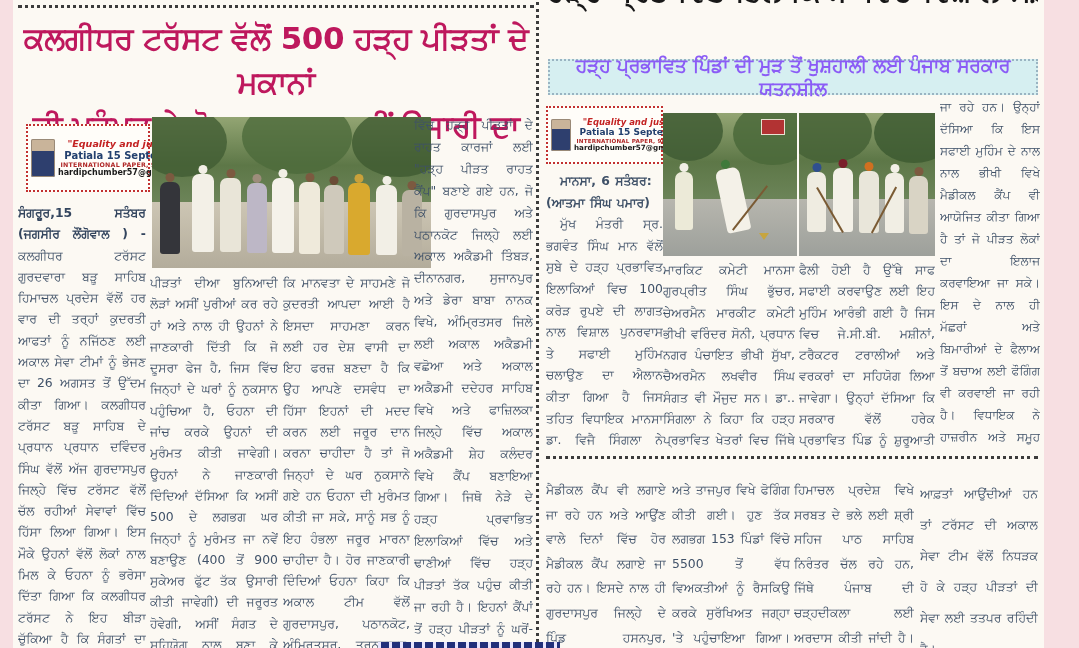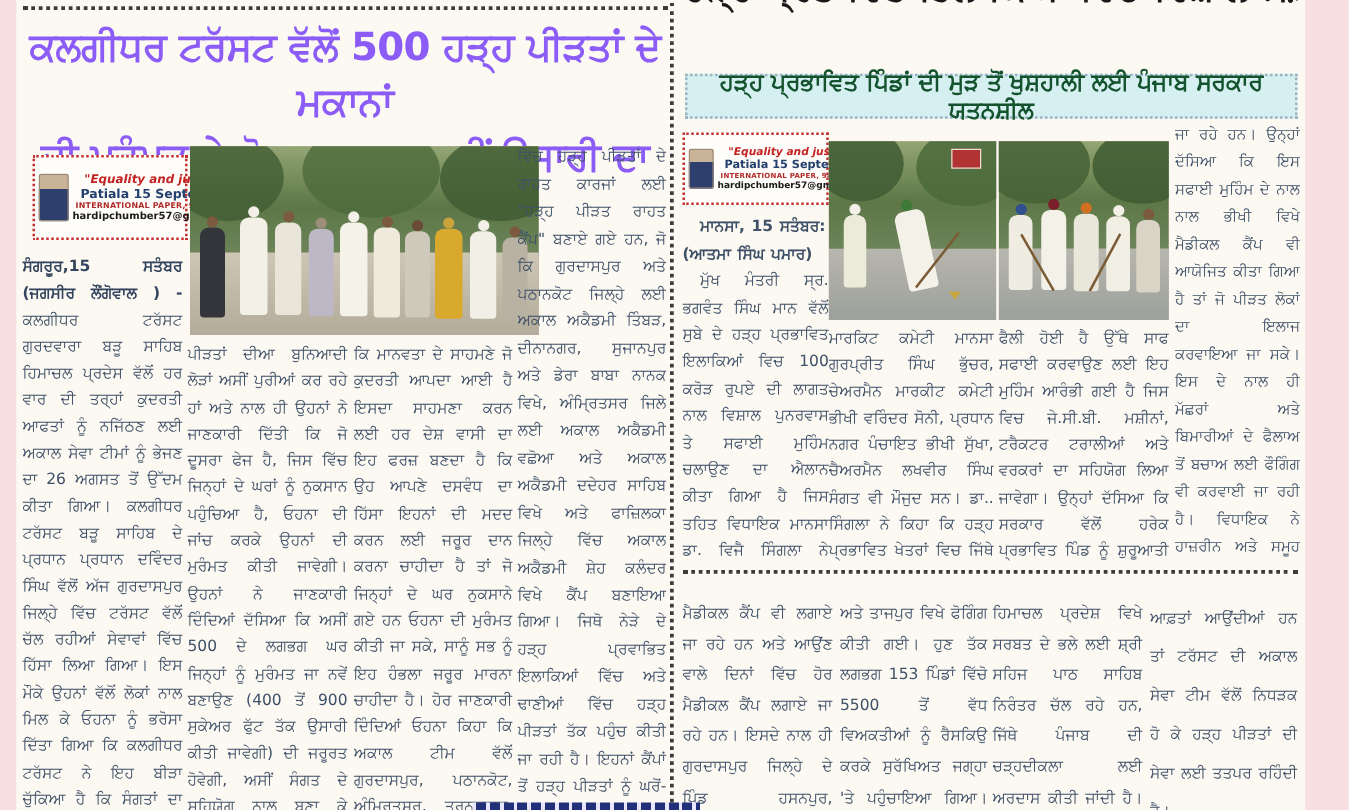--- a/index.html
+++ b/index.html
@@ -5,27 +5,27 @@
   html,body{margin:0;padding:0;background:#e8e4dc;}
   #page{position:relative;width:1079px;height:648px;background:#fcf9f3;overflow:hidden;
         font-family:"DejaVu Sans",sans-serif;color:#3f5168;}
   .abs{position:absolute;}
   
   .pink-band{background:#f7dfe2;}
   
   .rule-v{border-left:3px dotted #3c3c3c;}
   .rule-h{border-top:3px dotted #3c3c3c;}
   
-  .headline{font-weight:bold;color:#8b5cf6;text-align:center;letter-spacing:-0.5px;}
+  .headline{font-weight:bold;color:#be185d;text-align:center;letter-spacing:-0.5px;}
   .lh-line{font-size:31px;line-height:44px;}
   .rh-line{font-size:34px;line-height:44px;}
   .rh-clip{overflow:hidden;}
   .rh-clip-inner{font-size:30px;font-weight:bold;color:#181818;text-align:center;
                  transform:translateY(-27px);white-space:nowrap;}
-  .subhead{background:#d6eff1;border:2px dotted #9ab4c2;color:#14532d;font-weight:bold;
+  .subhead{background:#d6eff1;border:2px dotted #9ab4c2;color:#8b5cf6;font-weight:bold;
            font-size:19px;display:flex;align-items:center;justify-content:center;
            text-align:center;letter-spacing:-0.3px;}
   
   .logo-box{border:2px dotted #c23030;background:#fffdf9;display:flex;align-items:center;
             padding:2px 3px;box-sizing:border-box;gap:3px;}
   .logo-portrait{flex:0 0 24px;height:38px;border-radius:2px;
       background:linear-gradient(#cdb Convert,#888),linear-gradient(180deg,#c9b49a 0 30%,#2e3f6e 30% 100%);
       background:linear-gradient(180deg,#c9b49a 0 32%,#2e3f6e 32% 100%);
       box-shadow:inset 0 0 0 1px #9a8a78;}
   .logo-texts{flex:1;text-align:center;line-height:1.15;}
@@ -180,21 +180,21 @@
         <div class="head turban-w"></div>
       </div>
     <div class="person" style="left:110px;bottom:22px;width:19px;height:58px;background:#d9d4c5;">
         <div class="head"></div>
       </div>
     <div class="broom" style="left:30px;bottom:20px;height:52px;transform:rotate(-30deg);"></div>
     <div class="broom" style="left:84px;bottom:20px;height:52px;transform:rotate(28deg);"></div>
   </div>
 
   <div class="abs col" style="left:546px;top:170px;width:117px;height:282px;line-height:21.6px;">
-    <div class="colA-date" style="padding-left:14px;">ਮਾਨਸਾ, 15 ਸਤੰਬਰ:</div>
+    <div class="colA-date" style="padding-left:14px;">ਮਾਨਸਾ, 6 ਸਤੰਬਰ:</div>
     <div class="colA-date">(ਆਤਮਾ ਸਿੰਘ ਪਮਾਰ)</div>
     <div style="text-indent:14px;">ਮੁੱਖ ਮੰਤਰੀ ਸ੍ਰ. ਭਗਵੰਤ ਸਿੰਘ ਮਾਨ ਵੱਲੋਂ ਸੁਬੇ ਦੇ ਹੜ੍ਹ ਪ੍ਰਭਾਵਿਤ ਇਲਾਕਿਆਂ ਵਿਚ 100 ਕਰੋੜ ਰੁਪਏ ਦੀ ਲਾਗਤ ਨਾਲ ਵਿਸ਼ਾਲ ਪੁਨਰਵਾਸ ਤੇ ਸਫਾਈ ਮੁਹਿੰਮ ਚਲਾਉਣ ਦਾ ਐਲਾਨ ਕੀਤਾ ਗਿਆ ਹੈ ਜਿਸ ਤਹਿਤ ਵਿਧਾਇਕ ਮਾਨਸਾ ਡਾ. ਵਿਜੈ ਸਿੰਗਲਾ ਨੇ ਹਲਕੇ ਦੇ ਪਿੰਡ ਸਮਾਓਂ ਵਿਖੇ ਇਸ ਮੁਹਿੰਮ ਦੀ ਸ਼ੁਰੂਆਤ ਕੀਤੀ। ਇਸ ਮੌਕੇ ਉਨ੍ਹਾਂ ਨਾਲ ਚੇਅਰਮੈਨ</div>
   </div>
   <div class="abs col" style="left:663px;top:259px;width:132px;height:192px;">ਮਾਰਕਿਟ ਕਮੇਟੀ ਮਾਨਸਾ ਗੁਰਪ੍ਰੀਤ ਸਿੰਘ ਭੁੱਚਰ, ਚੇਅਰਮੈਨ ਮਾਰਕੀਟ ਕਮੇਟੀ ਭੀਖੀ ਵਰਿੰਦਰ ਸੋਨੀ, ਪ੍ਰਧਾਨ ਨਗਰ ਪੰਚਾਇਤ ਭੀਖੀ ਸੁੱਖਾ, ਚੈਅਰਮੈਨ ਲਖਵੀਰ ਸਿੰਘ ਸੰਗਤ ਵੀ ਮੌਜੁਦ ਸਨ। ਡਾ.. ਸਿੰਗਲਾ ਨੇ ਕਿਹਾ ਕਿ ਹੜ੍ਹ ਪ੍ਰਭਾਵਿਤ ਖੇਤਰਾਂ ਵਿਚ ਜਿੱਥੇ ਵੀ ਚਿੱਕੜ ਅਤੇ ਗੰਦਗੀ</div>
   <div class="abs col" style="left:799px;top:259px;width:136px;height:192px;">ਫੈਲੀ ਹੋਈ ਹੈ ਉੱਥੇ ਸਾਫ ਸਫਾਈ ਕਰਵਾਉਣ ਲਈ ਇਹ ਮੁਹਿੰਮ ਆਰੰਭੀ ਗਈ ਹੈ ਜਿਸ ਵਿਚ ਜੇ.ਸੀ.ਬੀ. ਮਸ਼ੀਨਾਂ, ਟਰੈਕਟਰ ਟਰਾਲੀਆਂ ਅਤੇ ਵਰਕਰਾਂ ਦਾ ਸਹਿਯੋਗ ਲਿਆ ਜਾਵੇਗਾ। ਉਨ੍ਹਾਂ ਦੱਸਿਆ ਕਿ ਸਰਕਾਰ ਵੱਲੋਂ ਹਰੇਕ ਪ੍ਰਭਾਵਿਤ ਪਿੰਡ ਨੂੰ ਸ਼ੁਰੂਆਤੀ ਫੰਡ ਵਜੋਂ 01 ਲੱਖ ਰੁਪਏ ਜਾਰੀ ਕੀਤੇ</div>
   <div class="abs col" style="left:940px;top:96px;width:100px;height:356px;line-height:22px;font-size:12px;">ਜਾ ਰਹੇ ਹਨ। ਉਨ੍ਹਾਂ ਦੱਸਿਆ ਕਿ ਇਸ ਸਫਾਈ ਮੁਹਿੰਮ ਦੇ ਨਾਲ ਨਾਲ ਭੀਖੀ ਵਿਖੇ ਮੈਡੀਕਲ ਕੈਂਪ ਵੀ ਆਯੋਜਿਤ ਕੀਤਾ ਗਿਆ ਹੈ ਤਾਂ ਜੋ ਪੀੜਤ ਲੋਕਾਂ ਦਾ ਇਲਾਜ ਕਰਵਾਇਆ ਜਾ ਸਕੇ। ਇਸ ਦੇ ਨਾਲ ਹੀ ਮੱਛਰਾਂ ਅਤੇ ਬਿਮਾਰੀਆਂ ਦੇ ਫੈਲਾਅ ਤੋਂ ਬਚਾਅ ਲਈ ਫੌਗਿੰਗ ਵੀ ਕਰਵਾਈ ਜਾ ਰਹੀ ਹੈ। ਵਿਧਾਇਕ ਨੇ ਹਾਜ਼ਰੀਨ ਅਤੇ ਸਮੂਹ ਹਲਕਾ ਨਿਵਾਸੀਆਂ ਨੂੰ ਇਸ ਮੁਹਿੰਮ ਵਿਚ ਯੋਗਦਾਨ ਪਾਉਣ ਦੀ ਅਪੀਲ ਵੀ ਕੀਤੀ ਤਾਂ ਜੋ ਪ੍ਰਭਾਵਿਤ ਪਿੰਡਾਂ ਨੂੰ ਮੁੱਖ ਧਾਰਾ ਵਿਚ ਲਿਆਂਦਾ ਜਾ ਸਕੇ।</div>
 
   <div class="abs col loose" style="left:546px;top:478px;width:120px;height:170px;">ਮੈਡੀਕਲ ਕੈਂਪ ਵੀ ਲਗਾਏ ਜਾ ਰਹੇ ਹਨ ਅਤੇ ਆਉਂਣ ਵਾਲੇ ਦਿਨਾਂ ਵਿੱਚ ਹੋਰ ਮੈਡੀਕਲ ਕੈਂਪ ਲਗਾਏ ਜਾ ਰਹੇ ਹਨ। ਇਸਦੇ ਨਾਲ ਹੀ ਗੁਰਦਾਸਪੁਰ ਜਿਲ੍ਹੇ ਦੇ ਪਿੰਡ ਹਸਨਪੁਰ, ਠਾਕਰਪੁਰ, ਸ਼੍ਰੀ ਰਾਮ ਕਲੋਨੀ, ਦੋਰਾਂਗਲਾ</div>
   <div class="abs col loose" style="left:672px;top:478px;width:118px;height:170px;">ਅਤੇ ਤਾਜਪੁਰ ਵਿਖੇ ਫੋਗਿੰਗ ਕੀਤੀ ਗਈ। ਹੁਣ ਤੱਕ ਲਗਭਗ 153 ਪਿੰਡਾਂ ਵਿੱਚੋ 5500 ਤੋਂ ਵੱਧ ਵਿਅਕਤੀਆਂ ਨੂੰ ਰੈਸਕਿਉ ਕਰਕੇ ਸੁਰੱਖਿਅਤ ਜਗ੍ਹਾ 'ਤੇ ਪਹੁੰਚਾਇਆ ਗਿਆ। ਗੁਰਦੁਆਰਾ ਬੜੂ ਸਾਹਿਬ,</div>
   <div class="abs col loose" style="left:794px;top:478px;width:120px;height:170px;">ਹਿਮਾਚਲ ਪ੍ਰਦੇਸ਼ ਵਿਖੇ ਸਰਬਤ ਦੇ ਭਲੇ ਲਈ ਸ਼੍ਰੀ ਸਹਿਜ ਪਾਠ ਸਾਹਿਬ ਨਿਰੰਤਰ ਚੱਲ ਰਹੇ ਹਨ, ਜਿੱਥੇ ਪੰਜਾਬ ਦੀ ਚੜ੍ਹਦੀਕਲਾ ਲਈ ਅਰਦਾਸ ਕੀਤੀ ਜਾਂਦੀ ਹੈ। ਇਥੇ ਜਿਕਰਯੋਗ ਹੈ ਕਿ ਦੇਸ਼ ਵਿੱਚ ਜਦੋਂ ਵੀ ਕੁਦਰਤੀ</div>

